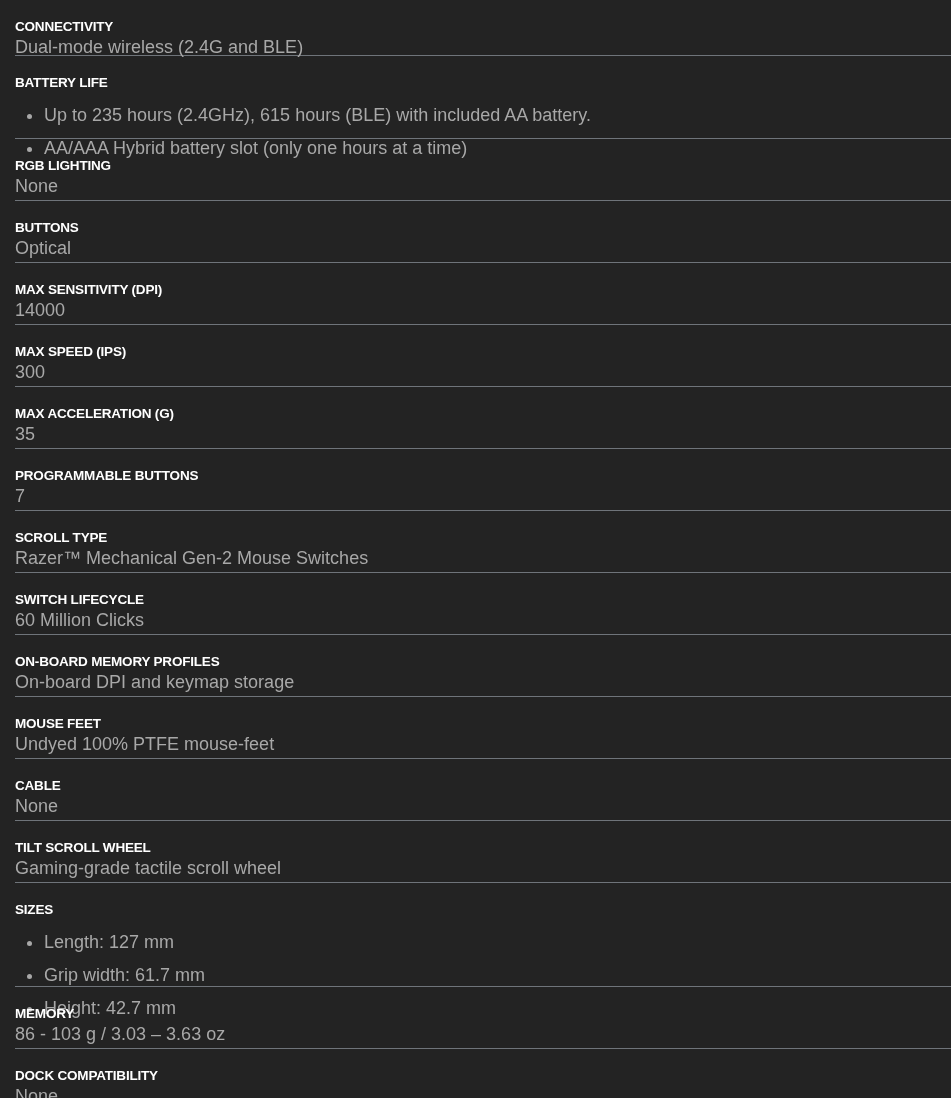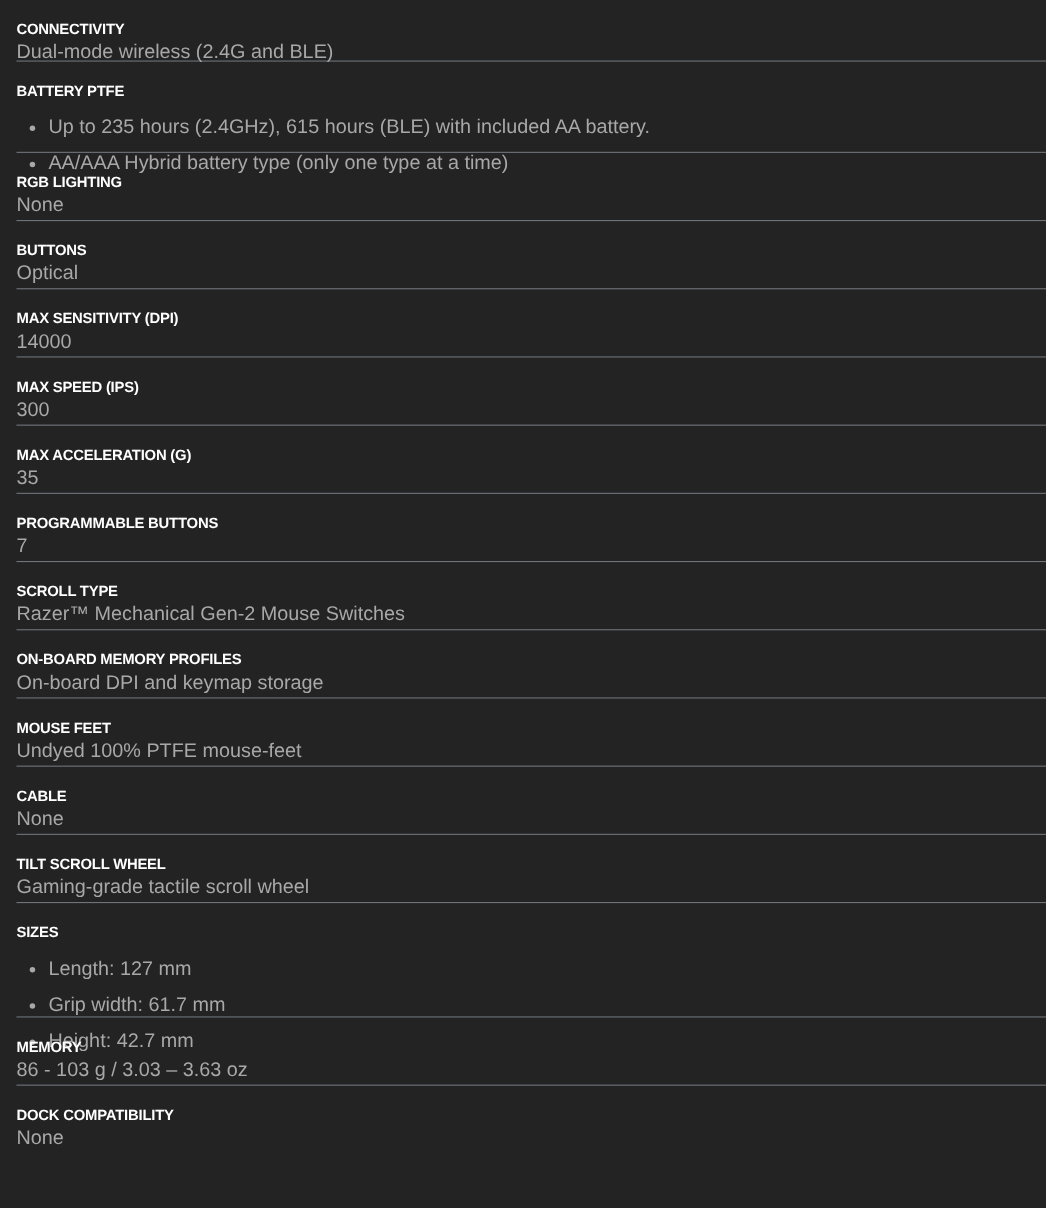--- a/index.html
+++ b/index.html
@@ -40,25 +40,25 @@
 </style>
 </head>
 <body>
 
 <div class="specs">
   <div class="row">
     <div class="label">CONNECTIVITY</div>
     <div class="value">Dual-mode wireless (2.4G and BLE)</div>
   </div>
   <div class="row battery">
-    <div class="label">BATTERY PTFE</div>
+    <div class="label">BATTERY LIFE</div>
     <div class="value">
       <ul>
         <li>Up to 235 hours (2.4GHz), 615 hours (BLE) with included AA battery.</li>
-        <li>AA/AAA Hybrid battery type (only one type at a time)</li>
+        <li>AA/AAA Hybrid battery slot (only one hours at a time)</li>
       </ul>
     </div>
   </div>
   <div class="row single">
     <div class="label">RGB LIGHTING</div>
     <div class="value">None</div>
   </div>
   <div class="row single">
     <div class="label">BUTTONS</div>
     <div class="value">Optical</div>
@@ -75,20 +75,24 @@
     <div class="label">MAX ACCELERATION (G)</div>
     <div class="value">35</div>
   </div>
   <div class="row single">
     <div class="label">PROGRAMMABLE BUTTONS</div>
     <div class="value">7</div>
   </div>
   <div class="row single">
     <div class="label">SCROLL TYPE</div>
     <div class="value">Razer™ Mechanical Gen-2 Mouse Switches</div>
+  </div>
+  <div class="row single">
+    <div class="label">SWITCH LIFECYCLE</div>
+    <div class="value">60 Million Clicks</div>
   </div>
   <div class="row single">
     <div class="label">ON-BOARD MEMORY PROFILES</div>
     <div class="value">On-board DPI and keymap storage</div>
   </div>
   <div class="row single">
     <div class="label">MOUSE FEET</div>
     <div class="value">Undyed 100% PTFE mouse-feet</div>
   </div>
   <div class="row single">

